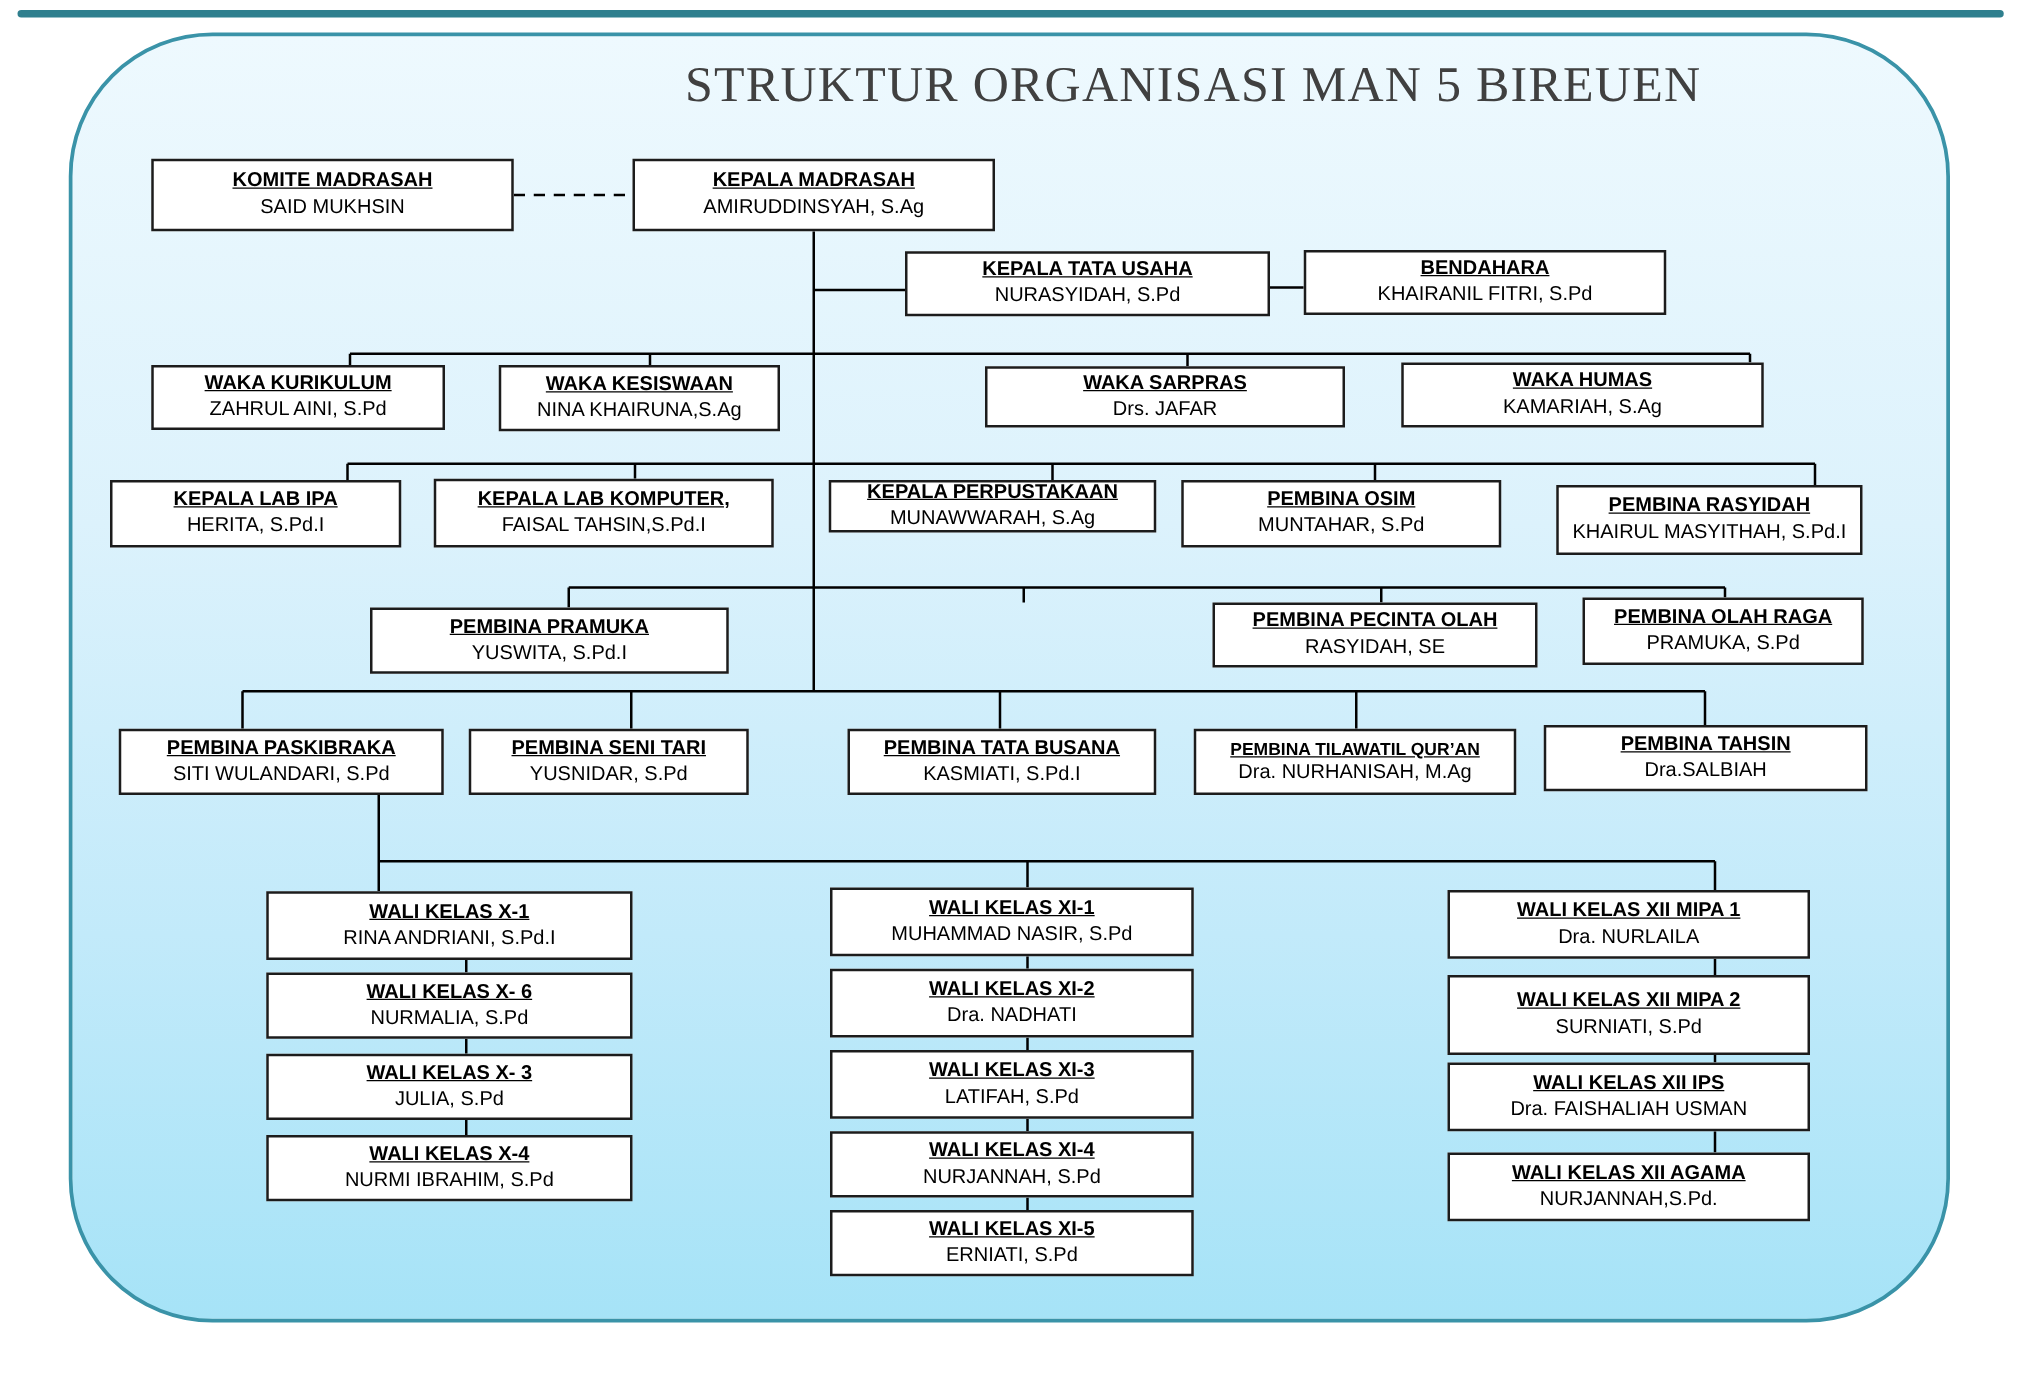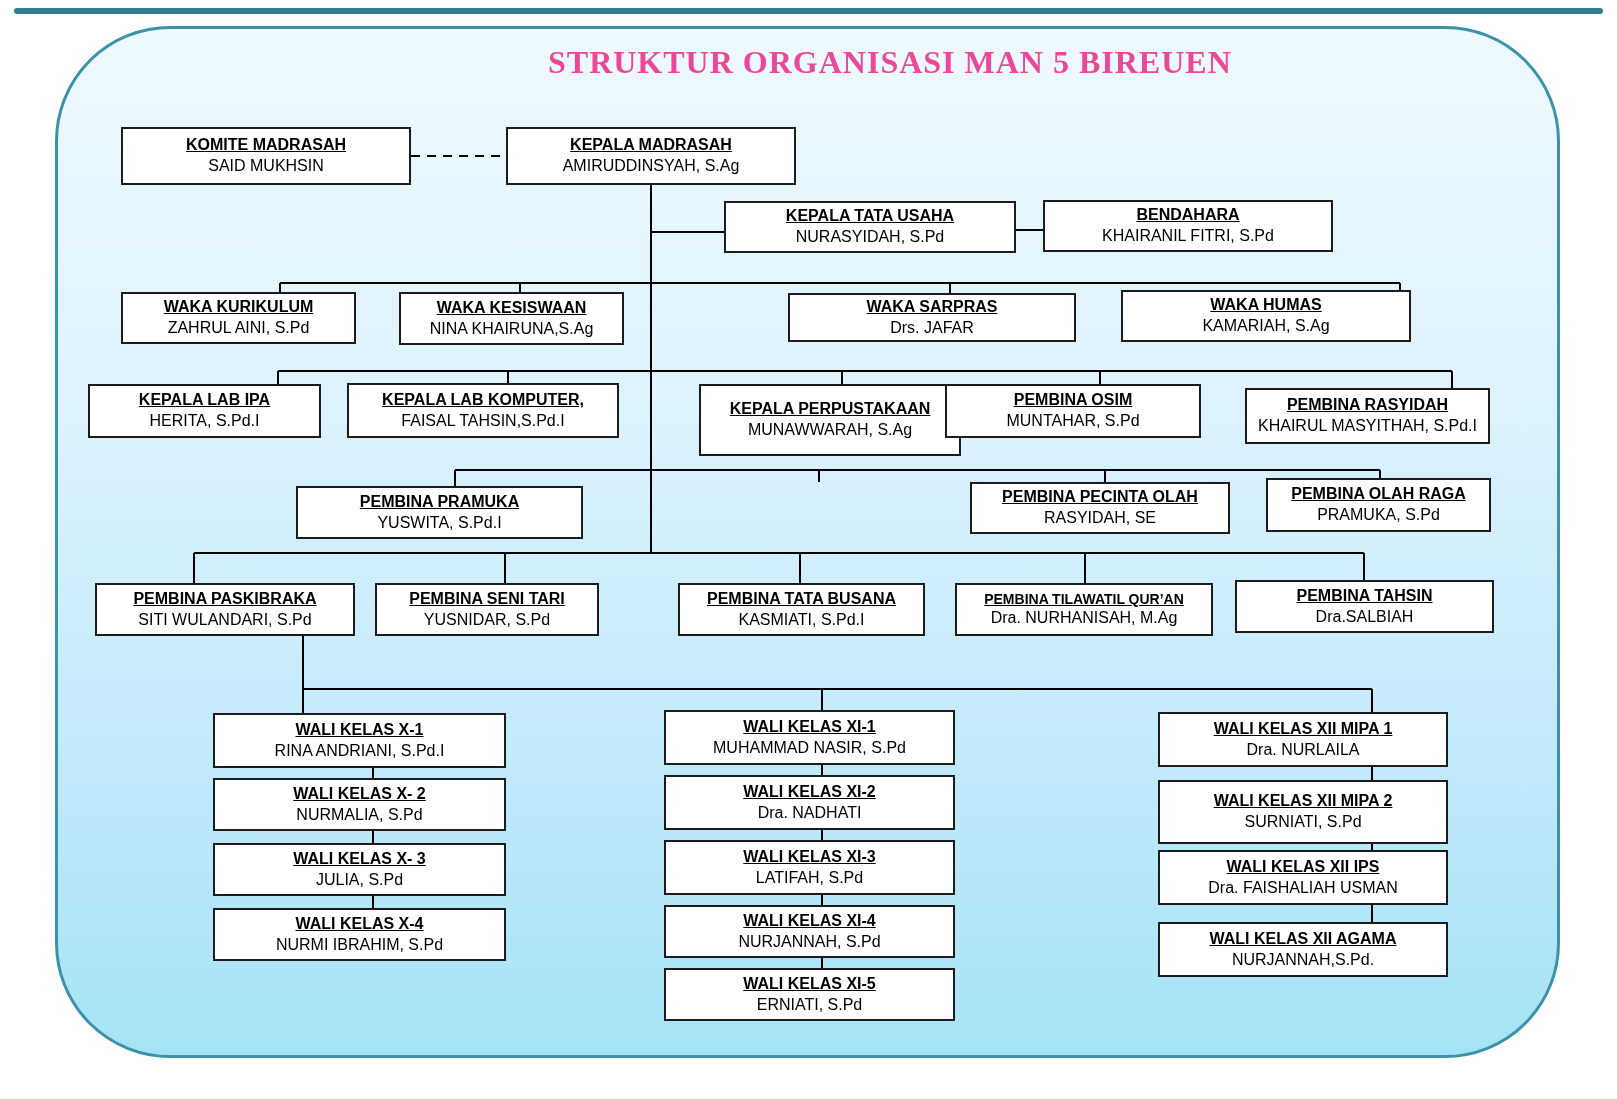--- a/index.html
+++ b/index.html
@@ -22,21 +22,21 @@
     background:linear-gradient(180deg,
       var(--panel-fill-top,#eef9fe) 0%,
       #dcf2fc 38%,
       #c2eafa 70%,
       var(--panel-fill-bottom,#a6e3f7) 100%);
     box-sizing:border-box;
   }
   .main-title{
     position:absolute;left:548px;top:44px;
     font-family:"Liberation Serif","DejaVu Serif",serif;
-    font-weight:bold;font-size:32px;letter-spacing:1px;color:#ec4899;
+    font-weight:normal;font-size:40px;letter-spacing:1px;color:#404040;
     white-space:nowrap;z-index:3;
   }
   svg.connectors{position:absolute;left:0;top:0;z-index:1;pointer-events:none;}
   .node{
     position:absolute;z-index:2;
     background:#ffffff;
     border:2px solid var(--box-border,#1c1c1c);
     box-sizing:border-box;
     display:flex;flex-direction:column;align-items:center;justify-content:center;
     text-align:center;color:#000;line-height:1.3;font-size:16px;
@@ -109,21 +109,21 @@
   </div>
 
   <div class="node" style="left:88px;top:384px;width:233px;height:54px">
     <span class="t">KEPALA LAB IPA</span>
     <span class="n">HERITA, S.Pd.I</span>
   </div>
   <div class="node" style="left:347px;top:383px;width:272px;height:55px">
     <span class="t">KEPALA LAB KOMPUTER,</span>
     <span class="n">FAISAL TAHSIN,S.Pd.I</span>
   </div>
-  <div class="node" style="left:699px;top:384px;width:262px;height:72px">
+  <div class="node" style="left:663px;top:384px;width:262px;height:42px">
     <span class="t">KEPALA PERPUSTAKAAN</span>
     <span class="n">MUNAWWARAH, S.Ag</span>
   </div>
   <div class="node" style="left:945px;top:384px;width:256px;height:54px">
     <span class="t">PEMBINA OSIM</span>
     <span class="n">MUNTAHAR, S.Pd</span>
   </div>
   <div class="node" style="left:1245px;top:388px;width:245px;height:56px">
     <span class="t">PEMBINA RASYIDAH</span>
     <span class="n">KHAIRUL MASYITHAH, S.Pd.I</span>
@@ -161,21 +161,21 @@
   <div class="node" style="left:1235px;top:580px;width:259px;height:53px">
     <span class="t">PEMBINA TAHSIN</span>
     <span class="n">Dra.SALBIAH</span>
   </div>
 
   <div class="node" style="left:213px;top:713px;width:293px;height:55px">
     <span class="t">WALI KELAS X-1</span>
     <span class="n">RINA ANDRIANI, S.Pd.I</span>
   </div>
   <div class="node" style="left:213px;top:778px;width:293px;height:53px">
-    <span class="t">WALI KELAS X- 2</span>
+    <span class="t">WALI KELAS X- 6</span>
     <span class="n">NURMALIA, S.Pd</span>
   </div>
   <div class="node" style="left:213px;top:843px;width:293px;height:53px">
     <span class="t">WALI KELAS X- 3</span>
     <span class="n">JULIA, S.Pd</span>
   </div>
   <div class="node" style="left:213px;top:908px;width:293px;height:53px">
     <span class="t">WALI KELAS X-4</span>
     <span class="n">NURMI IBRAHIM, S.Pd</span>
   </div>

